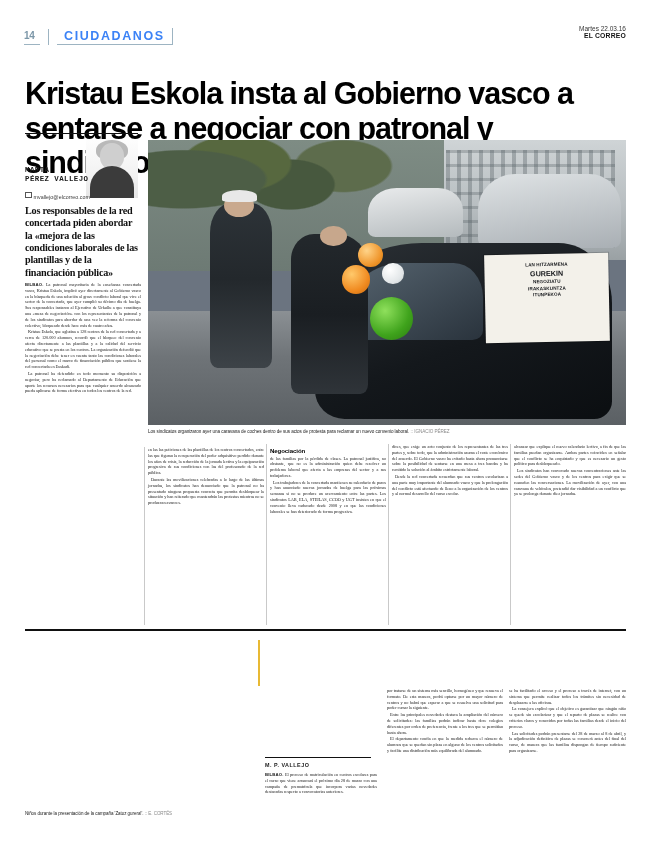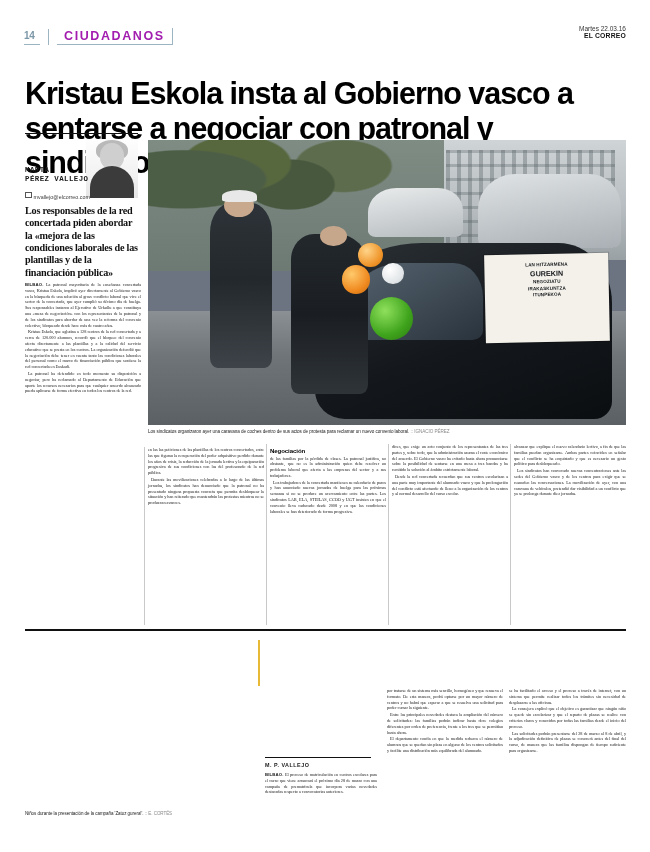--- a/index.html
+++ b/index.html
@@ -13,21 +13,21 @@
   .masthead{position:absolute;left:24px;top:27px;width:602px;height:22px;}
   .folio-box{display:flex;align-items:flex-end;gap:8px;height:18px;}
   .folio-num{
     font-family:"Liberation Sans",sans-serif;font-weight:700;font-size:10px;
     color:#7c97a8;letter-spacing:-.3px;padding:0 5px 0 0;
     border-bottom:1.5px solid #9db4c2;line-height:16px;
   }
   .folio-sep{width:1.5px;height:16px;background:#9db4c2;}
   .folio-section{
     font-family:"Liberation Sans",sans-serif;font-weight:700;font-size:12.5px;
-    letter-spacing:1.6px;color:#a21caf;padding:0 7px;line-height:16px;
+    letter-spacing:1.6px;color:#3b82f6;padding:0 7px;line-height:16px;
     border-bottom:1.5px solid #9db4c2;border-right:1.5px solid #9db4c2;
   }
   .masthead-right{
     position:absolute;right:0;top:-2px;text-align:right;line-height:1.15;
   }
   .md-date{font-family:"Liberation Sans",sans-serif;font-size:6.5px;color:#333;}
   .md-paper{font-family:"Liberation Sans",sans-serif;font-size:6.8px;font-weight:700;color:#111;letter-spacing:.2px;}
 
   
   .headline{

